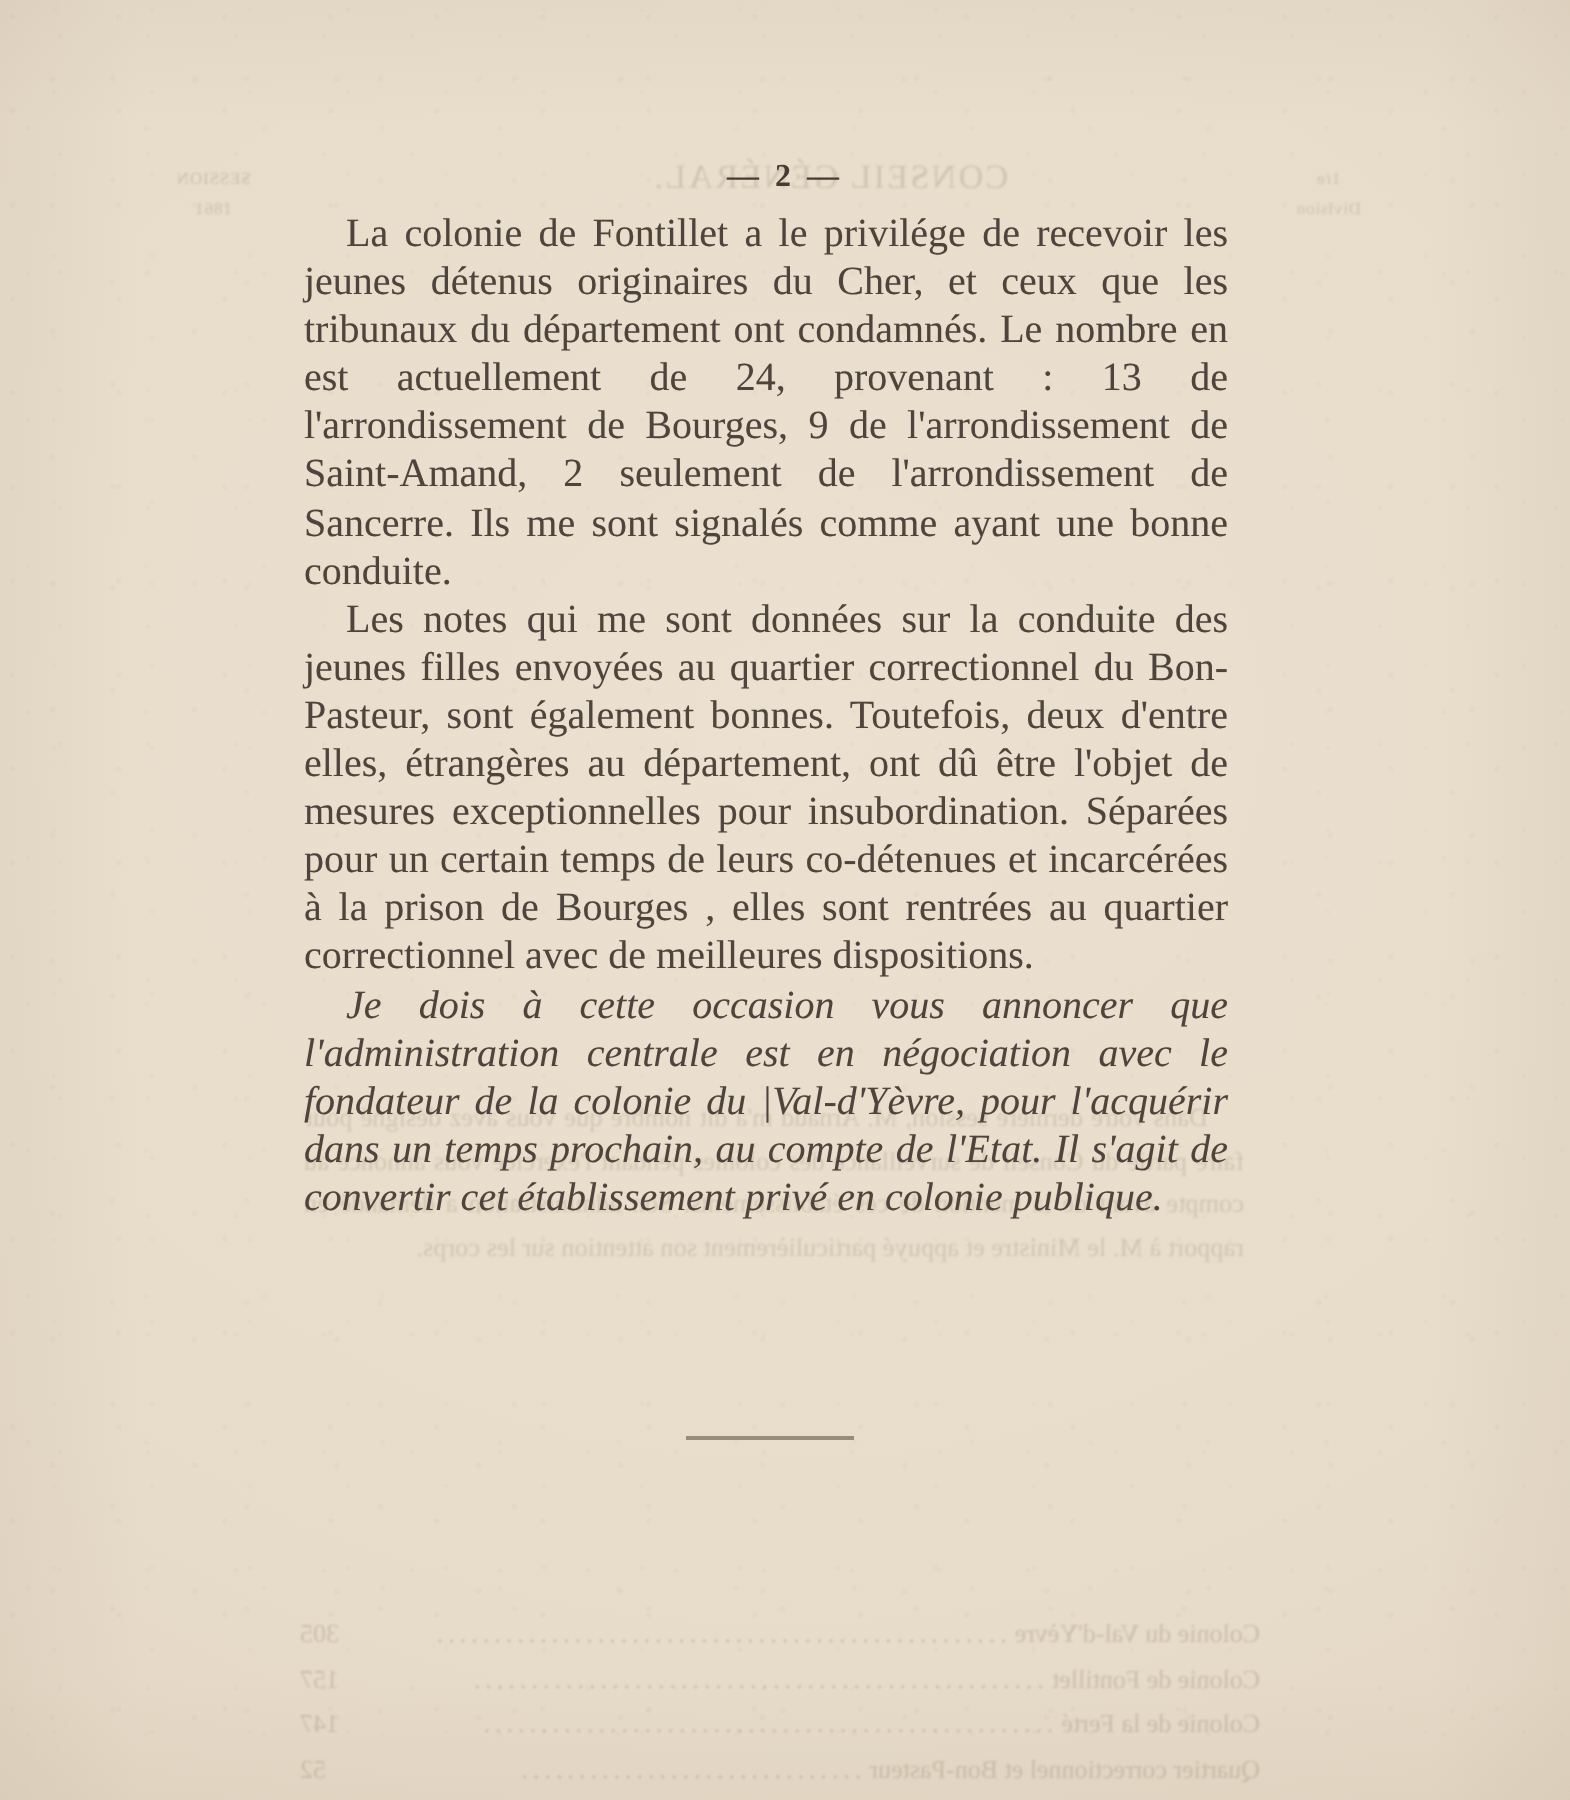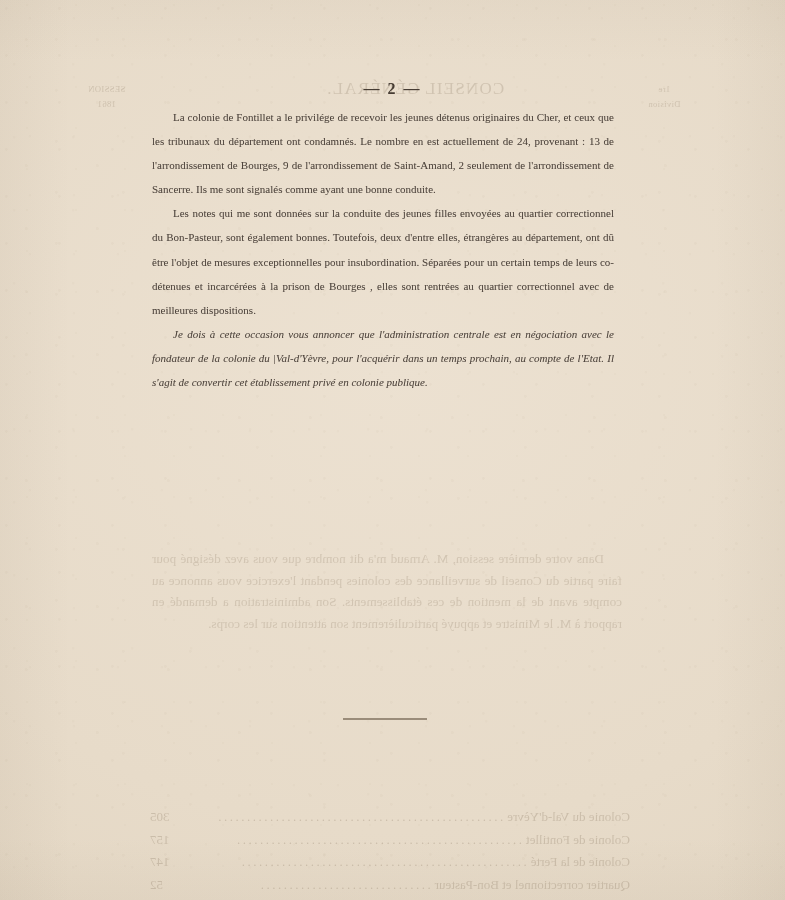--- a/index.html
+++ b/index.html
@@ -161,21 +161,21 @@
     color: #463c33;
     font-weight: 600;
   }
 
   .body {
     position: absolute;
     left: 152px;
     top: 105px;
     width: 462px;
     color: #4a4039;
-    font-size: 11px;
+    font-size: 20px;
     line-height: 24.1px;
     text-align: justify;
     text-justify: inter-word;
     -webkit-font-smoothing: antialiased;
   }
 
   .body p {
     margin: 0;
     text-indent: 21px;
     

